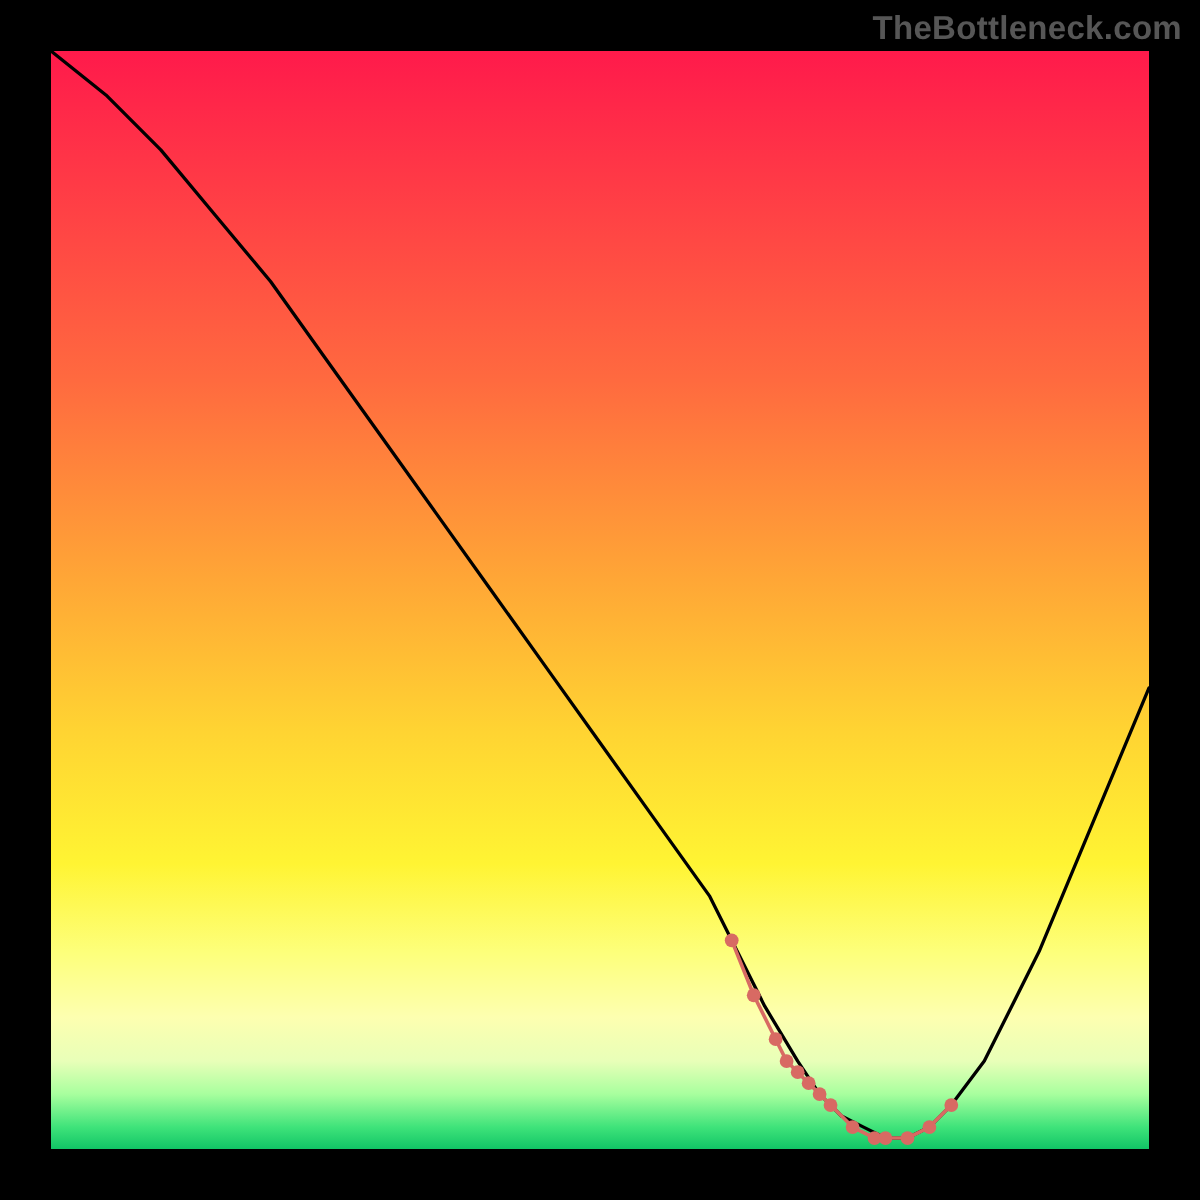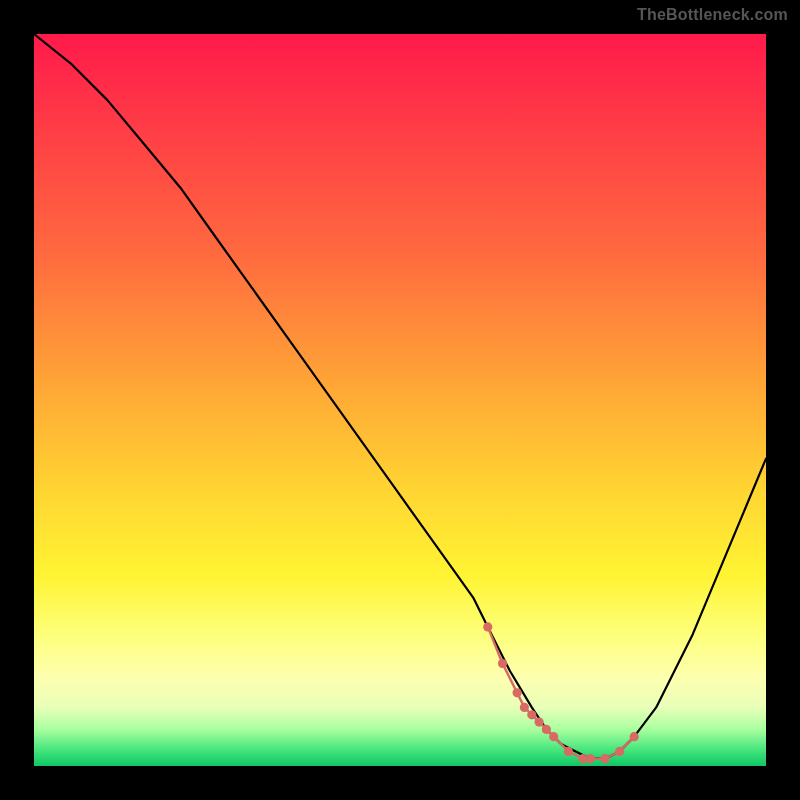--- a/index.html
+++ b/index.html
@@ -39,21 +39,21 @@
       #a8ff9e 95%,
       #3fe37a 98%,
       #11c566 100%
     );
   }
   .watermark {
     position: absolute;
     top: 6px;
     right: 12px;
     font-family: Arial, Helvetica, sans-serif;
-    font-size: 16px;
+    font-size: 22px;
     font-weight: 600;
     color: #565656;
     letter-spacing: 0.2px;
     user-select: none;
   }
   svg.curve {
     position: absolute;
     left: 0;
     top: 0;
     width: 732px;

